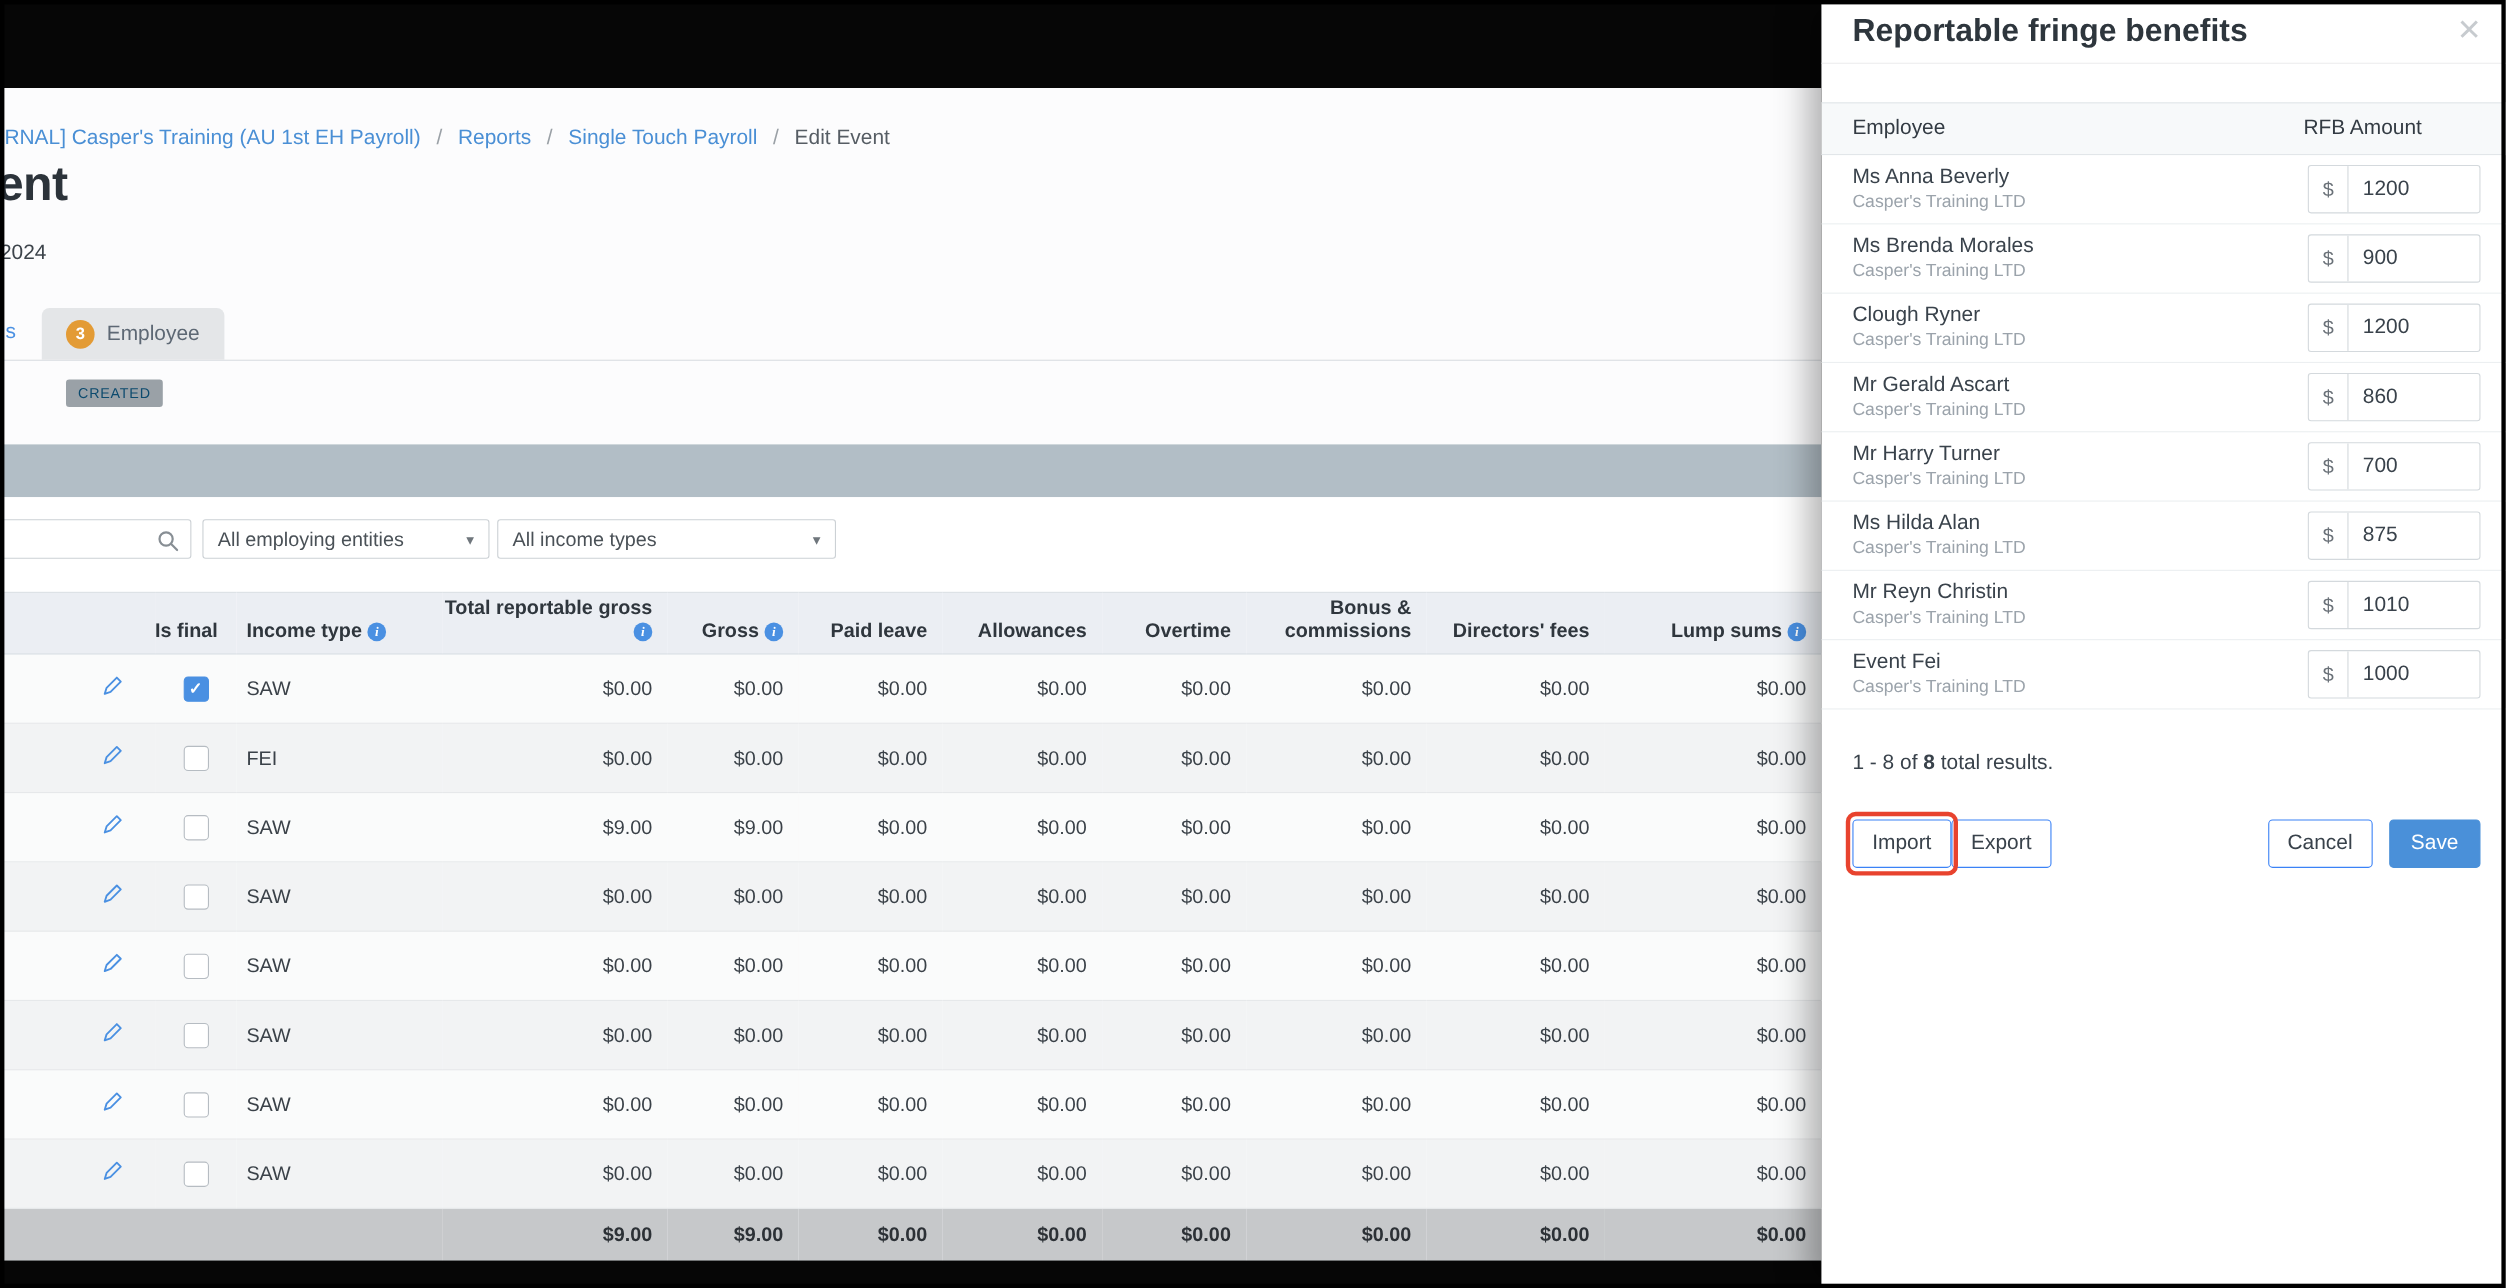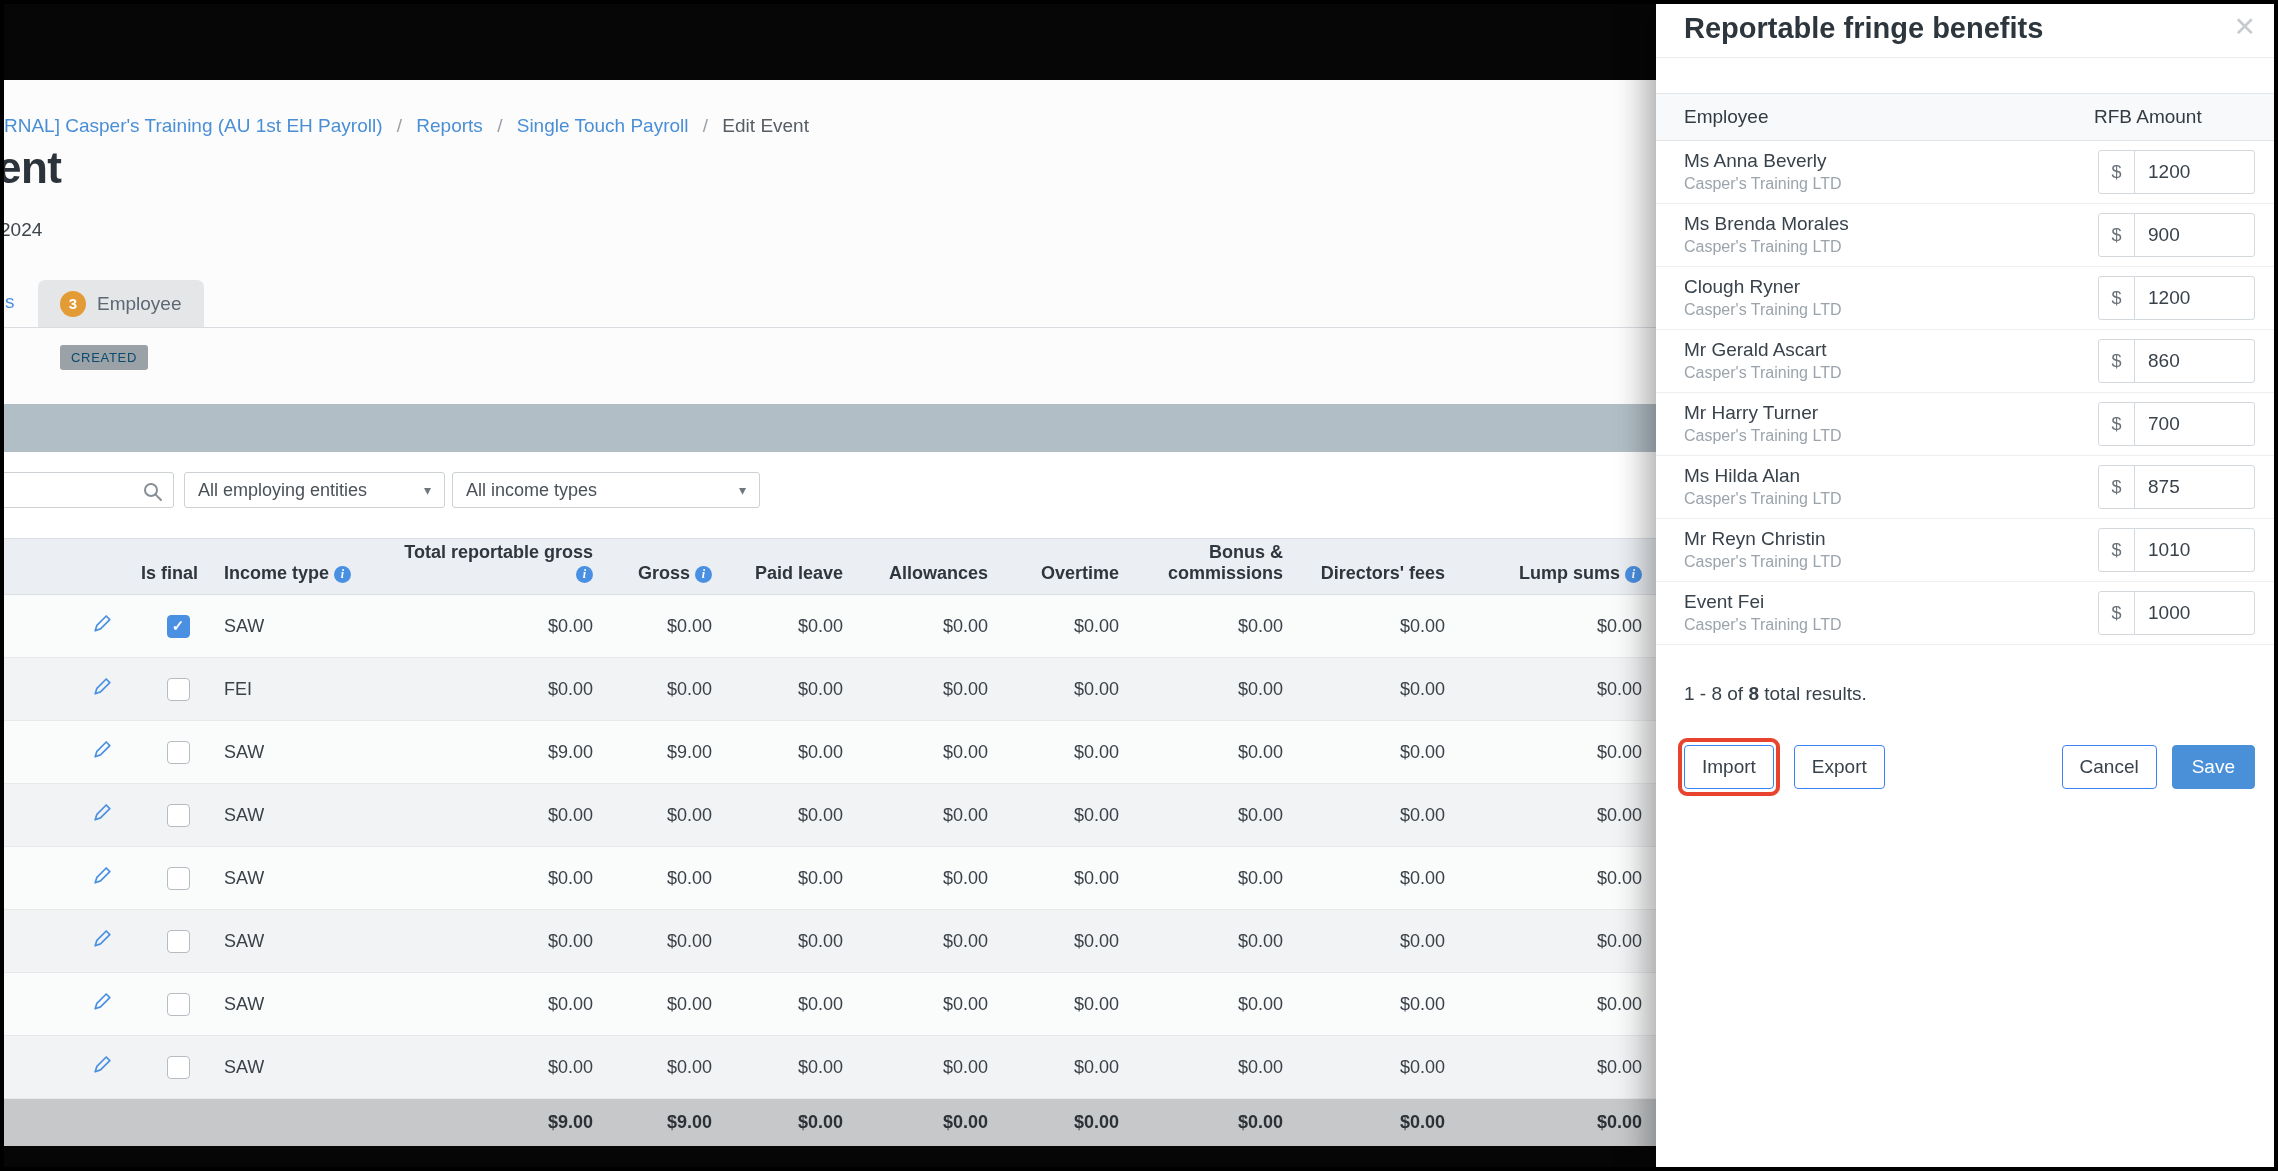--- a/index.html
+++ b/index.html
@@ -94,21 +94,21 @@
   .d-results { position:absolute; left:28px; top:683px; font-size:19px; color:#39424b; }
   .d-results b { font-weight:700; }
 
   .d-actions { position:absolute; left:28px; top:745px; right:23px; height:44px; display:flex; align-items:center; }
   .btn { height:44px; border-radius:4px; font-size:19px; font-family:"Liberation Sans", sans-serif; cursor:pointer;
          display:inline-flex; align-items:center; justify-content:center; }
   .btn-light { background:#fff; border:1px solid #3b82f6; color:#39424b; padding:0 17px; }
   .btn-save { background:#4a90d9; border:1px solid #4a90d9; color:#fff; padding:0 19px; margin-left:15px; }
   .import-wrap { position:relative; }
   .ring { position:absolute; inset:-7px -6px; border:4px solid #e8432e; border-radius:9px; pointer-events:none; }
-  .btn-export { margin-left:20px; }
+  .btn-export { }
   .spacer { flex:1; }
 </style>
 </head>
 <body>
 
 <div class="app">
   <div class="topbar"></div>
 
   <div class="breadcrumb">
     <a>RNAL] Casper's Training (AU 1st EH Payroll)</a>

